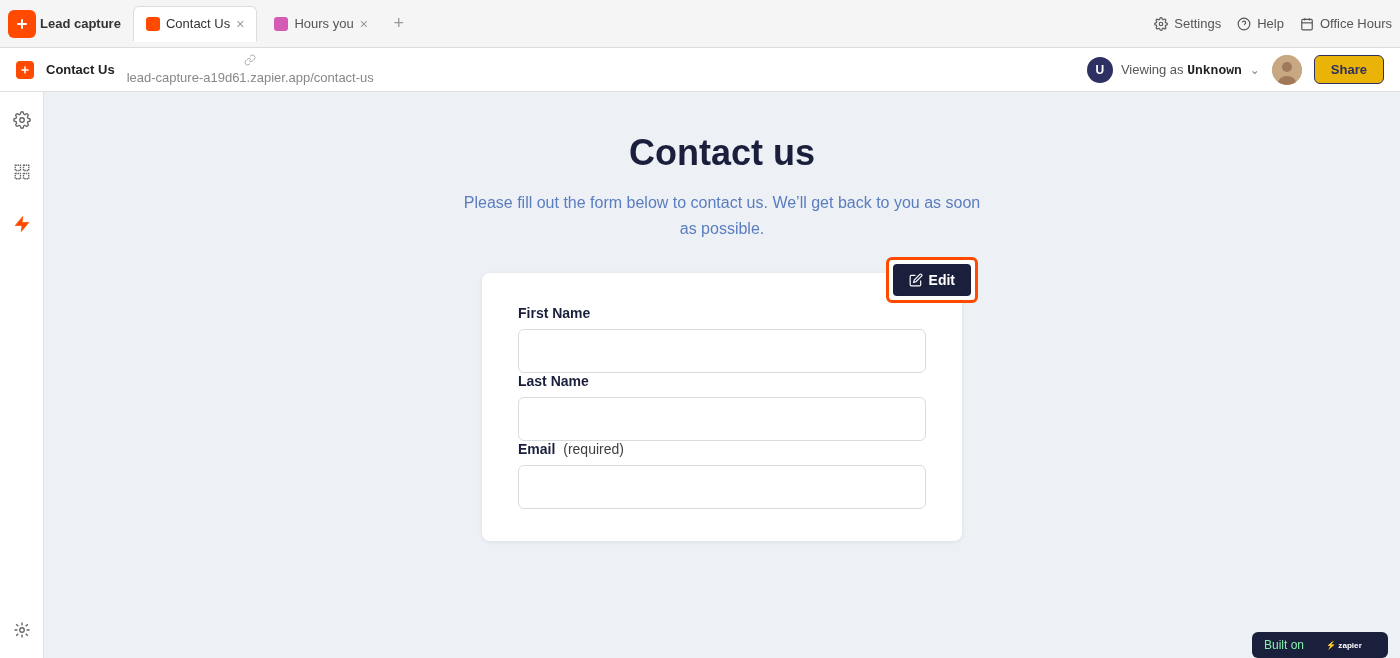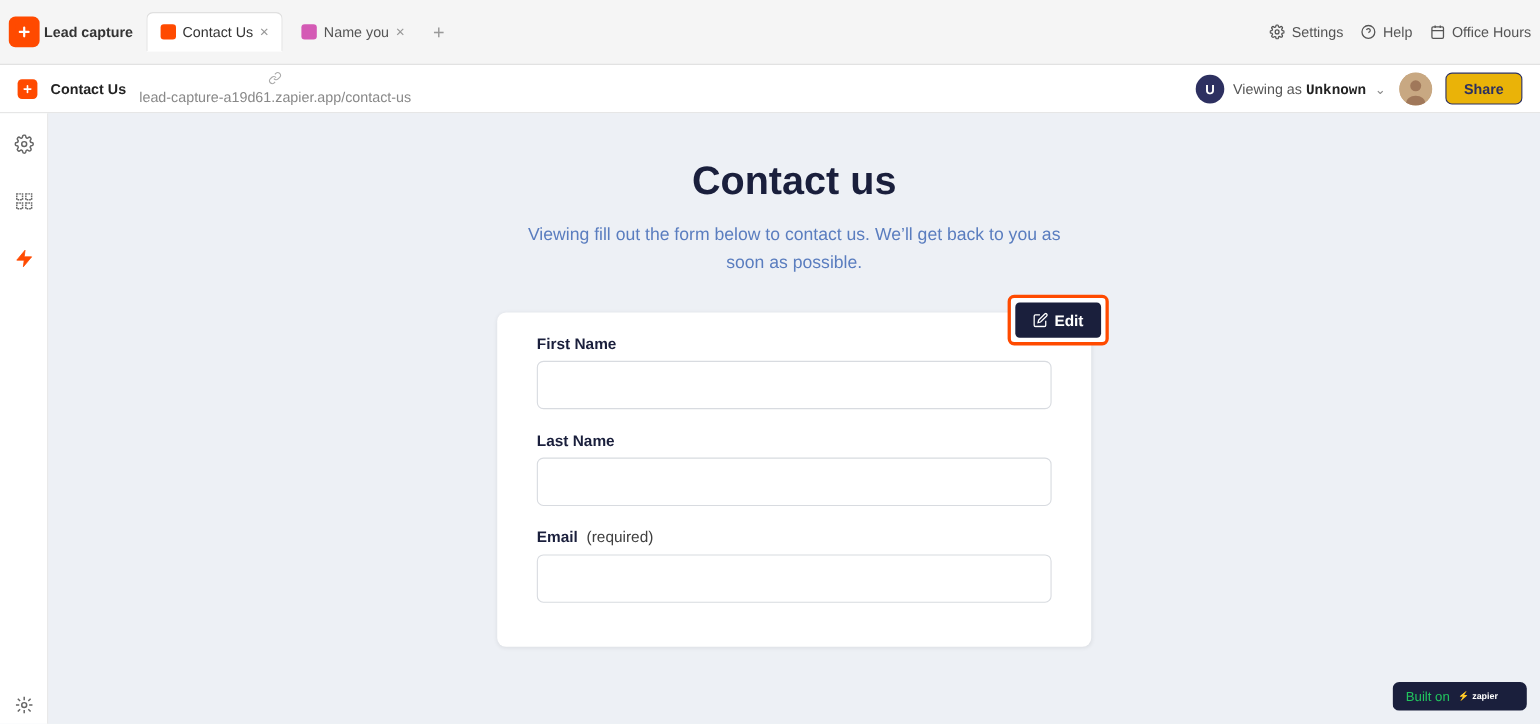--- a/index.html
+++ b/index.html
@@ -1,20 +1,20 @@
 <!DOCTYPE html>
 <html><head>
   <meta charset="utf-8">
   <style>
     * { box-sizing: border-box; margin: 0; padding: 0; }
     body { font-family: -apple-system, BlinkMacSystemFont, 'Segoe UI', sans-serif; background: #f0f2f5; width: 1400px; height: 658px; overflow: hidden; }
 
     
     .title-bar {
-      display: flex; align-items: center; height: 59px;
+      display: flex; align-items: center; height: 48px;
       background: #f5f5f5; border-bottom: 1px solid #ddd;
       padding: 0 8px; gap: 4px;
     }
     .app-icon {
       width: 28px; height: 28px; background: #ff4a00; border-radius: 6px;
       display: flex; align-items: center; justify-content: center;
       color: white; font-size: 14px; font-weight: bold; flex-shrink: 0;
     }
     .app-title {
       font-size: 13px; font-weight: 600; color: #333; margin-right: 8px;
@@ -121,25 +121,25 @@
       font-size: 36px; font-weight: 800; color: #1a1f3c; margin-bottom: 16px;
       text-align: center;
     }
     .page-subtitle {
       font-size: 16px; color: #5a7dbf; text-align: center; line-height: 1.6;
       max-width: 520px; margin-bottom: 32px;
     }
 
     
     .form-card {
-      background: white; border-radius: 8px; padding: 20px 36px;
-      width: 540px; box-shadow: 0 1px 4px rgba(0,0,0,0.08);
+      background: white; border-radius: 8px; padding: 32px 36px;
+      width: 480px; box-shadow: 0 1px 4px rgba(0,0,0,0.08);
       position: relative;
     }
-    .form-field { margin-bottom: 20px; }
+    .form-field { }
     .form-label {
       font-size: 14px; font-weight: 600; color: #1a1f3c; margin-bottom: 8px;
       display: block;
     }
     .form-label .required {
       color: #404040; font-weight: 400; margin-left: 4px;
     }
     .form-input {
       width: 100%; height: 44px; border: 1.5px solid #d8dbe0; border-radius: 6px;
       padding: 0 12px; font-size: 14px; color: #333; outline: none;
@@ -154,24 +154,24 @@
     }
     .edit-btn {
       display: flex; align-items: center; gap: 6px;
       background: #1a1f3c; color: white; border: none;
       padding: 8px 16px; border-radius: 4px; font-size: 14px;
       font-weight: 600; cursor: pointer;
     }
 
     
     .built-on {
-      position: fixed; bottom: 12px; right: 12px;
-      background: #1a1f3c; color: #22c55e; border-radius: 6px;
+      position: fixed; bottom: 0; right: 12px;
+      background: #1a1f3c; color: #86efac; border-radius: 6px;
       padding: 6px 12px; font-size: 12px; display: flex;
-      align-items: center; gap: 8px;
+      align-items: center; gap: 22px;
     }
   </style>
 </head>
 <body>
 
 <div class="title-bar">
   <div class="app-icon">
     <svg width="16" height="16" viewBox="0 0 16 16" fill="none">
       <rect width="16" height="16" rx="3" fill="#ff4a00"></rect>
       <path d="M4 8h8M8 4v8" stroke="white" stroke-width="2" stroke-linecap="round"></path>
@@ -180,21 +180,21 @@
   <span class="app-title">Lead capture</span>
 
   <div class="tab active">
     <div class="tab-icon tab-icon-orange"></div>
     <span>Contact Us</span>
     <span class="tab-close">×</span>
   </div>
 
   <div class="tab inactive">
     <div class="tab-icon tab-icon-pink"></div>
-    <span>Name you</span>
+    <span>Hours you</span>
     <span class="tab-close">×</span>
   </div>
 
   <div class="tab-add">+</div>
 
   <div class="title-spacer"></div>
 
   <div class="title-actions">
     <button class="title-action-btn">
       <svg width="14" height="14" viewBox="0 0 24 24" fill="none" stroke="currentColor" stroke-width="2">
@@ -283,21 +283,21 @@
     <div class="sidebar-icon">
       <svg width="18" height="18" viewBox="0 0 24 24" fill="none" stroke="#666" stroke-width="1.8">
         <circle cx="12" cy="12" r="3"></circle>
         <path d="M12 2v4M12 18v4M4.22 4.22l2.83 2.83M16.95 16.95l2.83 2.83M2 12h4M18 12h4M4.22 19.78l2.83-2.83M16.95 7.05l2.83-2.83"></path>
       </svg>
     </div>
   </div>
 
   <div class="content">
     <h1 class="page-title">Contact us</h1>
-    <p class="page-subtitle">Viewing fill out the form below to contact us. We’ll get back to you as soon as possible.</p>
+    <p class="page-subtitle">Please fill out the form below to contact us. We’ll get back to you as soon as possible.</p>
 
     <div class="form-card">
 
       <div class="edit-btn-wrapper">
         <button class="edit-btn">
           <svg width="14" height="14" viewBox="0 0 24 24" fill="none" stroke="white" stroke-width="2">
             <path d="M11 4H4a2 2 0 00-2 2v14a2 2 0 002 2h14a2 2 0 002-2v-7"></path>
             <path d="M18.5 2.5a2.121 2.121 0 013 3L12 15l-4 1 1-4 9.5-9.5z"></path>
           </svg>
           <span>Edit</span>

